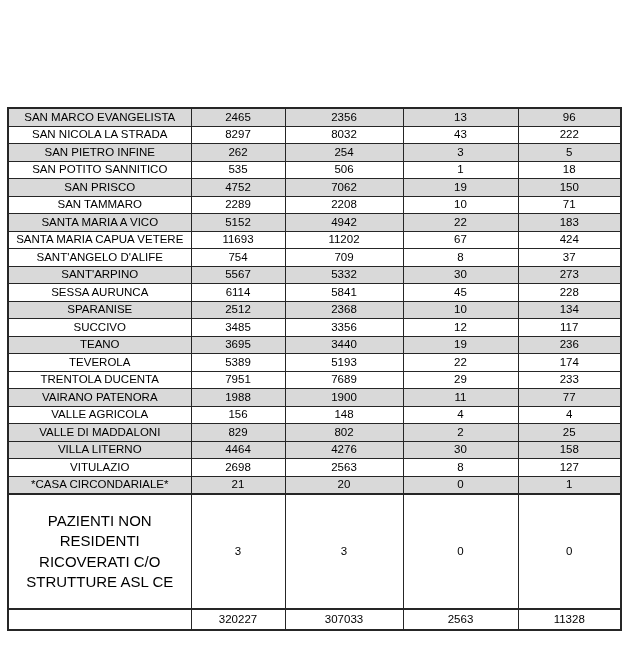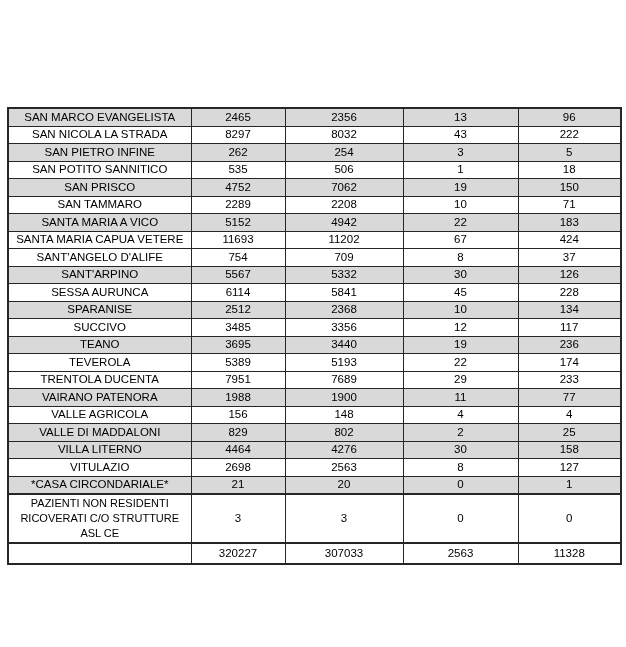--- a/index.html
+++ b/index.html
@@ -34,23 +34,23 @@
     overflow: hidden;
   }
   tr.shaded td {
     background: var(--stripe, #d9d9d9);
   }
   tr.tall-row td {
     border-top-width: 2px;
     height: 42px;
   }
   tr.tall-row td.name-cell {
-    font-size: 11px;
+    font-size: 15px;
     line-height: 1.35;
-    padding: 1px 8px;
+    padding: 16px 8px;
   }
   tr.totals-row td {
     border-top-width: 2px;
     font-weight: normal;
     height: 19px;
   }
 </style>
 </head>
 <body style="--stripe: #d9d9d9; --border: #262626; background: rgb(255, 255, 255);">
 
@@ -125,21 +125,21 @@
         <td>754</td>
         <td>709</td>
         <td>8</td>
         <td>37</td>
       </tr>
       <tr class="shaded">
         <td class="name-cell">SANT'ARPINO</td>
         <td>5567</td>
         <td>5332</td>
         <td>30</td>
-        <td>126</td>
+        <td>273</td>
       </tr>
       <tr>
         <td class="name-cell">SESSA AURUNCA</td>
         <td>6114</td>
         <td>5841</td>
         <td>45</td>
         <td>228</td>
       </tr>
       <tr class="shaded">
         <td class="name-cell">SPARANISE</td>

